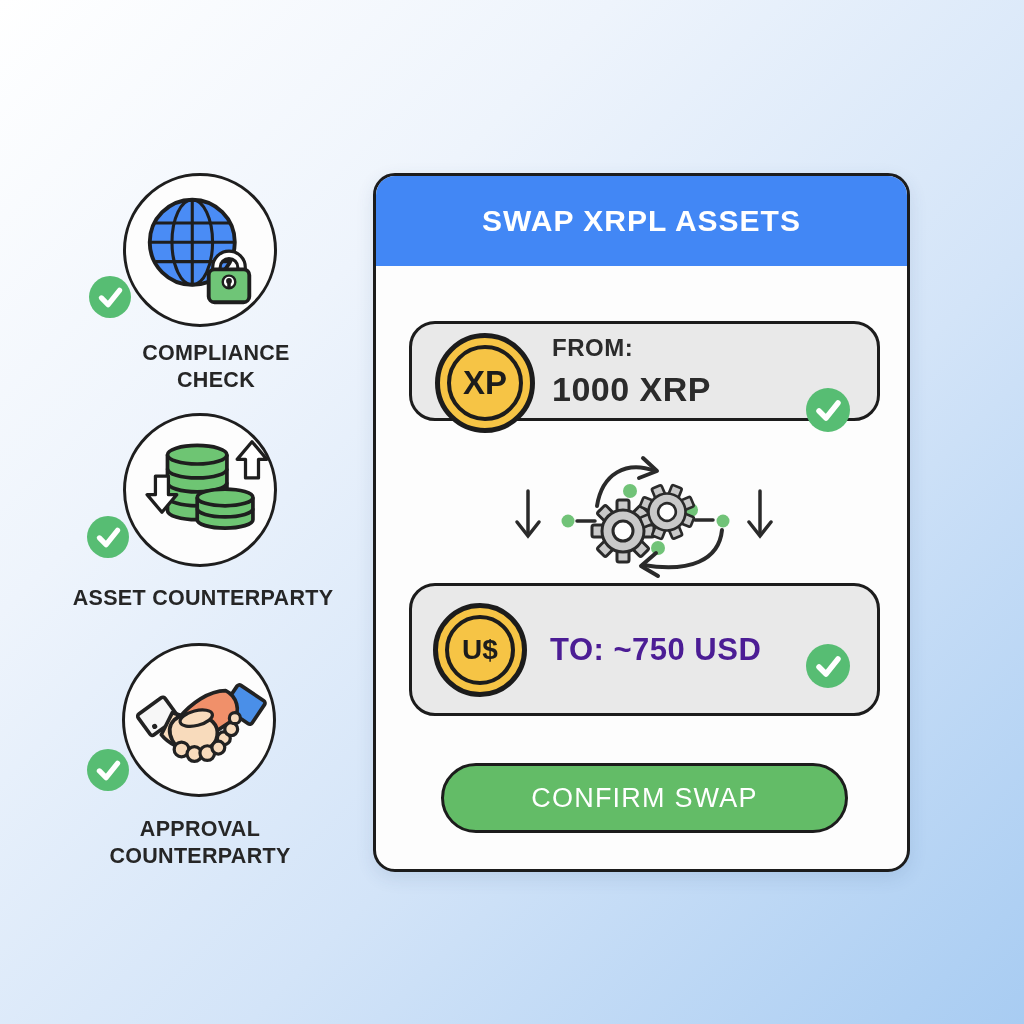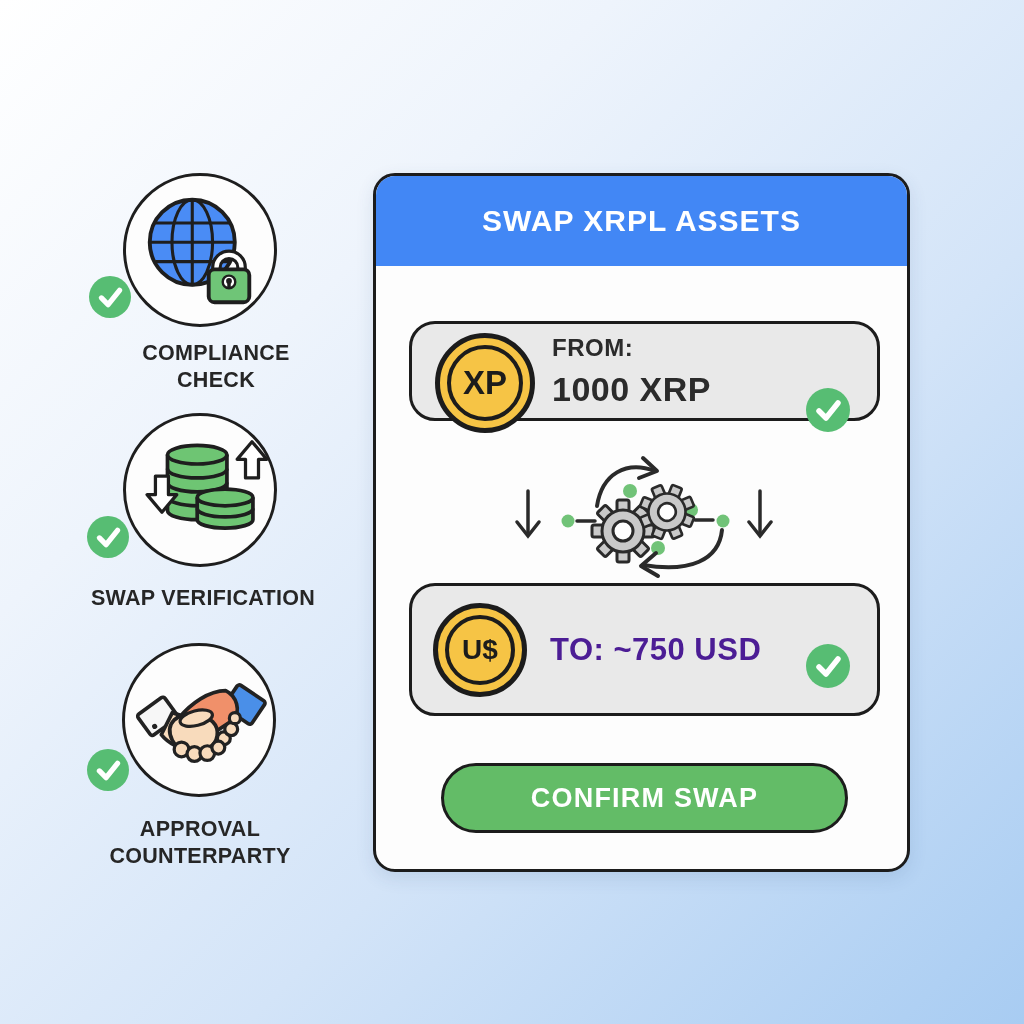--- a/index.html
+++ b/index.html
@@ -38,21 +38,21 @@
   .row-single{position:absolute;left:138px;top:0;height:100%;display:flex;align-items:center;
     font-weight:700;color:#4c1d95;font-size:31px;letter-spacing:.5px;}
   .row-check{position:absolute;width:44px;height:44px;border-radius:50%;background:#57bd73;
     display:flex;align-items:center;justify-content:center;}
   .check-from{right:27px;top:64px;}
   .check-to{right:27px;top:58px;}
   .mid-art{position:absolute;left:0;top:270px;width:537px;height:137px;}
   .confirm-btn{position:absolute;left:65px;top:587px;width:407px;height:70px;border-radius:35px;
     background:#63bc67;border:3px solid #1c1c1c;box-sizing:border-box;display:flex;align-items:center;justify-content:center;
     cursor:pointer;}
-  .confirm-label{color:#ffffff;font-weight:700;font-size:27px;letter-spacing:1.2px;}
+  .confirm-label{color:#ffffff;font-weight:400;font-size:27px;letter-spacing:1.2px;}
 </style>
 </head>
 <body>
 
 <div class="stage">
 
   <div class="step-circle" style="left:123px;top:173px;">
     <svg width="116" height="116" viewBox="0 0 120 120">
       <circle cx="52" cy="52" r="44" fill="#4a8cf5" stroke="#1e1e1e" stroke-width="4"></circle>
       <g fill="none" stroke="#1e1e1e" stroke-width="3.2">
@@ -99,21 +99,21 @@
 
       <path d="M 131,18 l 16,19 h -9 v 20 h -14 v -20 h -9 z" fill="#ffffff" stroke="#1e1e1e" stroke-width="3.5" stroke-linejoin="round"></path>
     </svg>
   </div>
   <div class="check-badge" style="left:87px;top:516px;">
     <svg width="42" height="42" viewBox="-22 -22 44 44">
       <path d="M -9,1 L -2,8 L 10,-7" fill="none" stroke="#ffffff" stroke-width="5.5" stroke-linecap="round" stroke-linejoin="round"></path>
     </svg>
   </div>
   <div class="step-label" style="left:40px;top:585px;width:326px;">
-    <div>SWAP VERIFICATION</div>
+    <div>ASSET COUNTERPARTY</div>
   </div>
 
   <div class="step-circle" style="left:122px;top:643px;">
     <svg width="138" height="112" viewBox="0 0 150 120">
 
       <g transform="rotate(-36 30 56)">
         <rect x="12" y="42" width="36" height="28" rx="3" fill="#f7f7f7" stroke="#222222" stroke-width="4"></rect>
         <circle cx="21" cy="63" r="2.8" fill="#222222"></circle>
       </g>
 

